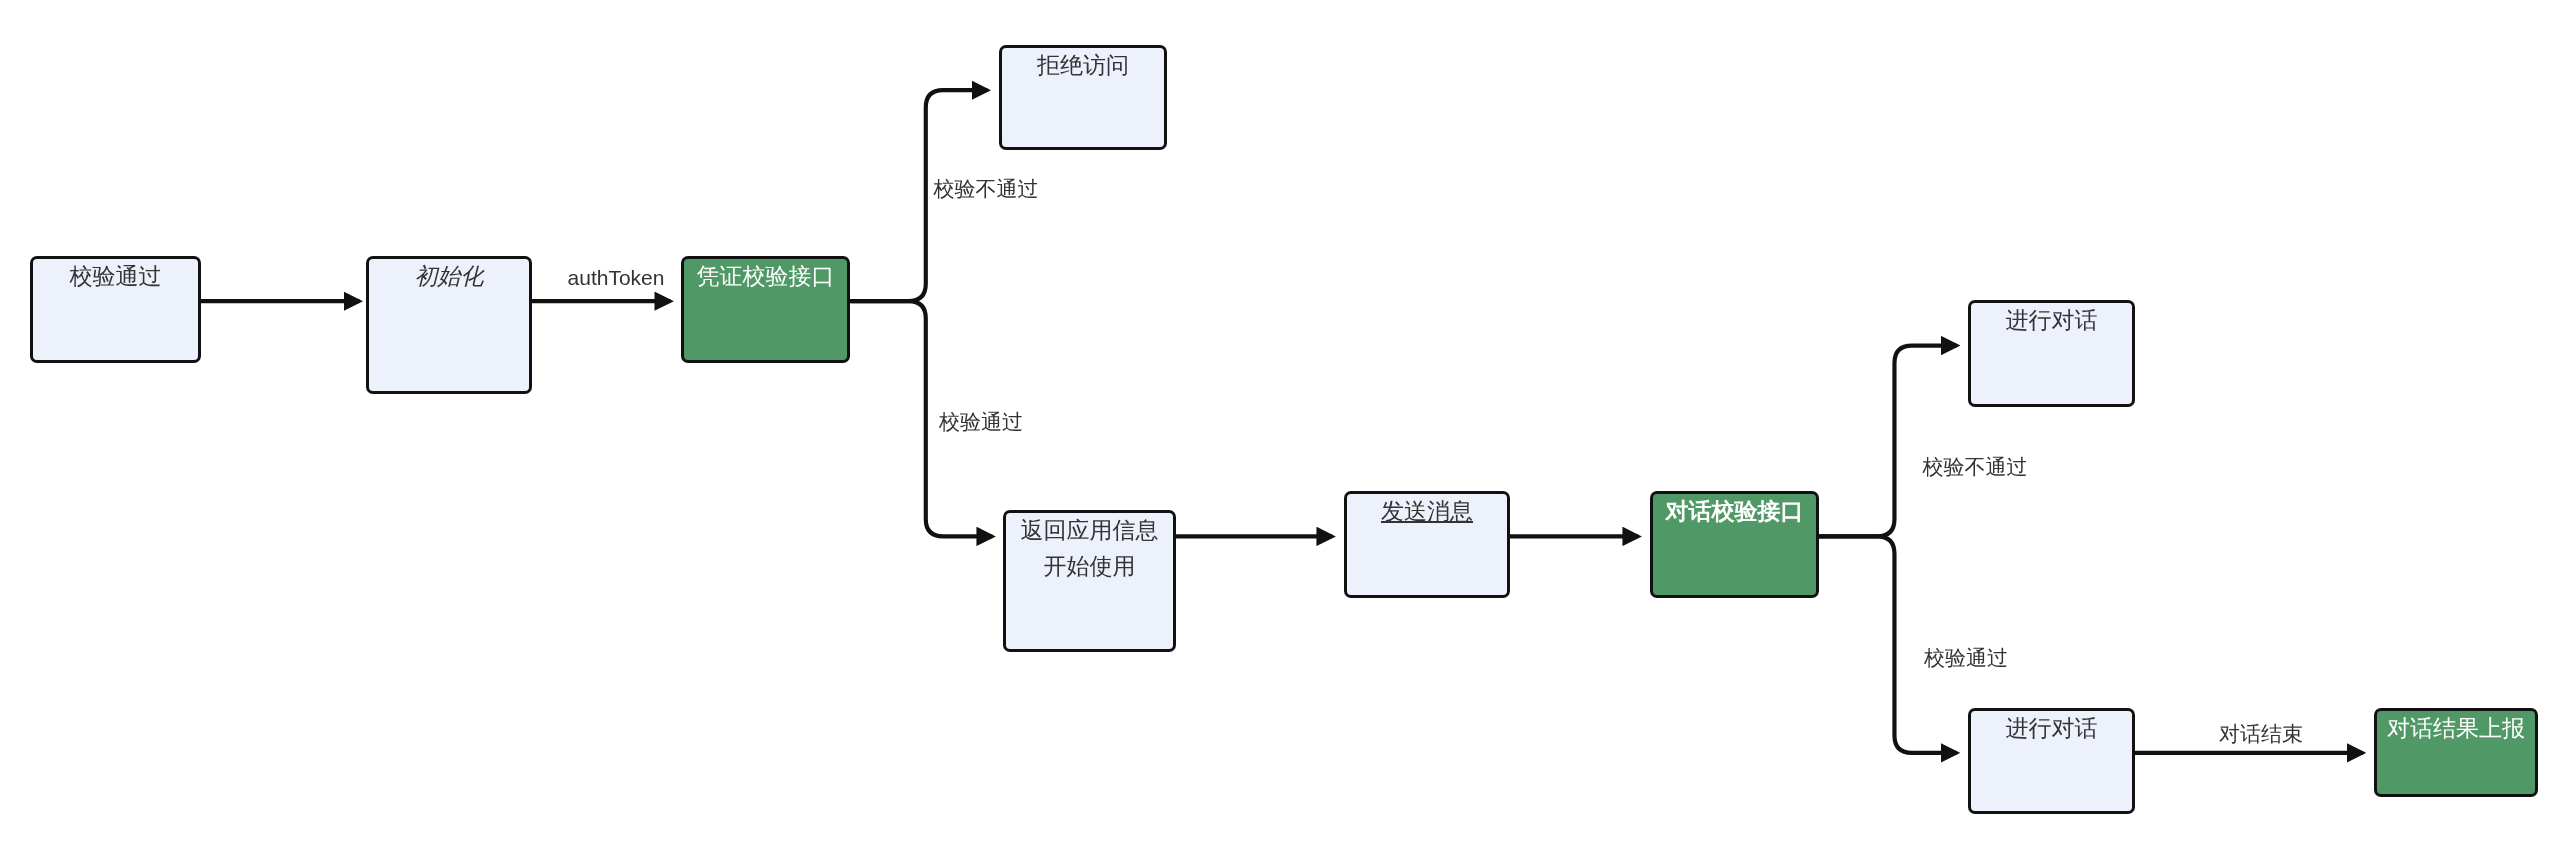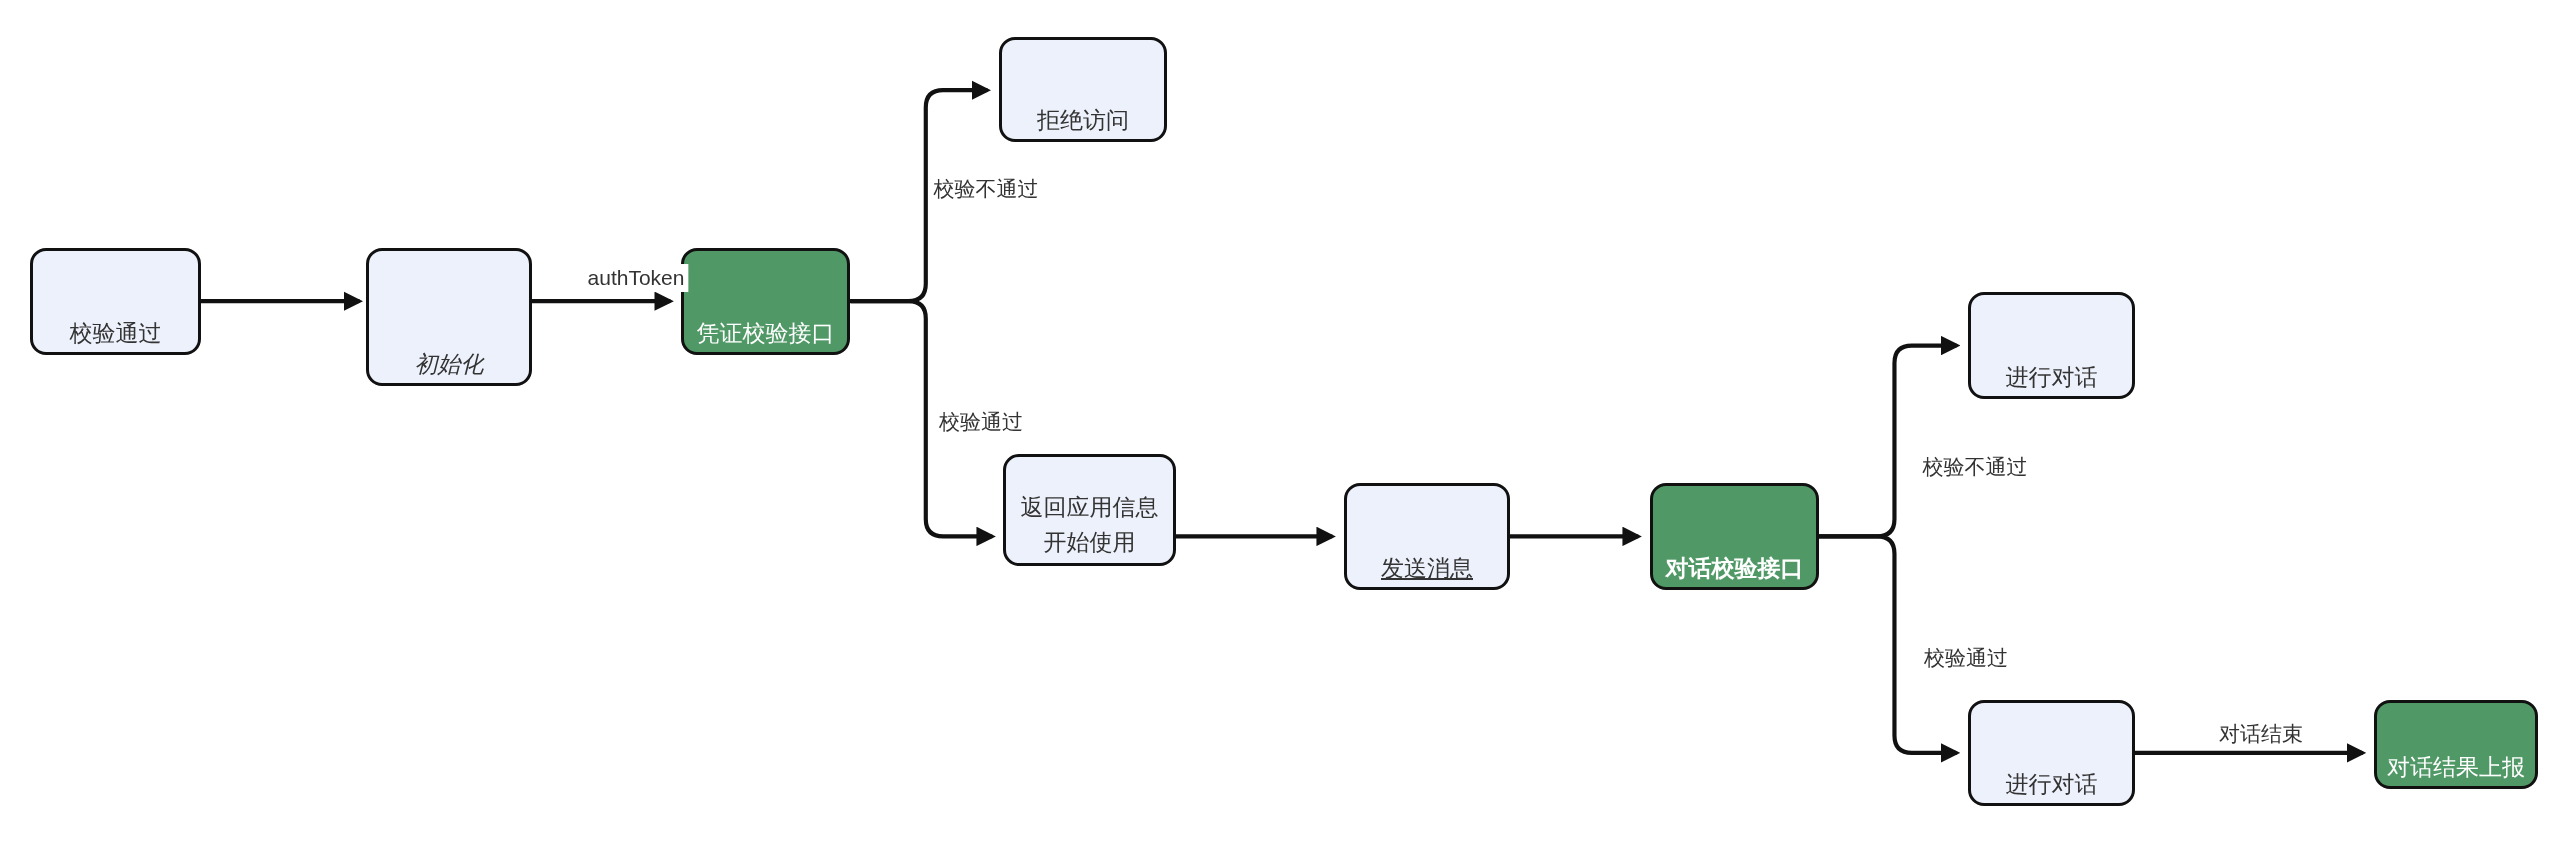--- a/index.html
+++ b/index.html
@@ -28,30 +28,31 @@
     fill:none;
     stroke:var(--edge);
     stroke-width:6;
     stroke-linecap:round;
   }
   .node{
     position:absolute;
     box-sizing:border-box;
     background:var(--node-fill);
     border:3.5px solid var(--node-border);
-    border-radius:16px;
+    border-radius:7px;
     color:var(--node-text);
     display:flex;
     flex-direction:column;
     align-items:center;
-    justify-content:flex-end;
+    justify-content:flex-start;
     font-size:23px;
     line-height:1.55;
     text-align:center;
     white-space:nowrap;
+    margin-top:8px;
   }
   .node.accent{
     background:var(--accent-fill);
     color:var(--accent-text);
   }
   .edge-label{
     position:absolute;
     transform:translate(-50%,-50%);
     background:var(--bg);
     color:var(--label-text);
@@ -89,42 +90,42 @@
       </div>
       <div class="node" style="left: 366px; top: 248px; width: 166px; height: 138px; font-style: italic;">
         <div>初始化</div>
       </div>
       <div class="node accent" style="left: 681px; top: 248px; width: 169px; height: 107px;">
         <div>凭证校验接口</div>
       </div>
       <div class="node" style="left: 999px; top: 37px; width: 168px; height: 105px;">
         <div>拒绝访问</div>
       </div>
-      <div class="node" style="left: 1003px; top: 454px; width: 173px; height: 112px; font-family: Liberation Mono, monospace;">
+      <div class="node" style="left: 1003px; top: 502px; width: 173px; height: 142px;">
         <div>返回应用信息</div>
         <div>开始使用</div>
       </div>
       <div class="node" style="left: 1344px; top: 483px; width: 166px; height: 107px; text-decoration: underline;">
         <div>发送消息</div>
       </div>
       <div class="node accent" style="left: 1650px; top: 483px; width: 169px; height: 107px; font-weight: bold;">
         <div>对话校验接口</div>
       </div>
       <div class="node" style="left: 1968px; top: 292px; width: 167px; height: 107px;">
         <div>进行对话</div>
       </div>
       <div class="node" style="left: 1968px; top: 700px; width: 167px; height: 106px;">
         <div>进行对话</div>
       </div>
       <div class="node accent" style="left: 2374px; top: 700px; width: 164px; height: 89px;">
         <div>对话结果上报</div>
       </div>
     </div>
   <div id="label-layer">
-      <div class="edge-label" style="left: 636px; top: 278px;">authToken</div>
+      <div class="edge-label" style="left: 616px; top: 278px;">authToken</div>
       <div class="edge-label" style="left: 986px; top: 189px;">校验不通过</div>
       <div class="edge-label" style="left: 981px; top: 422px;">校验通过</div>
       <div class="edge-label" style="left: 1975px; top: 467px;">校验不通过</div>
       <div class="edge-label" style="left: 1966px; top: 658px;">校验通过</div>
       <div class="edge-label" style="left: 2261px; top: 734px;">对话结束</div>
     </div>
 </div>
 
 
 </body></html>

